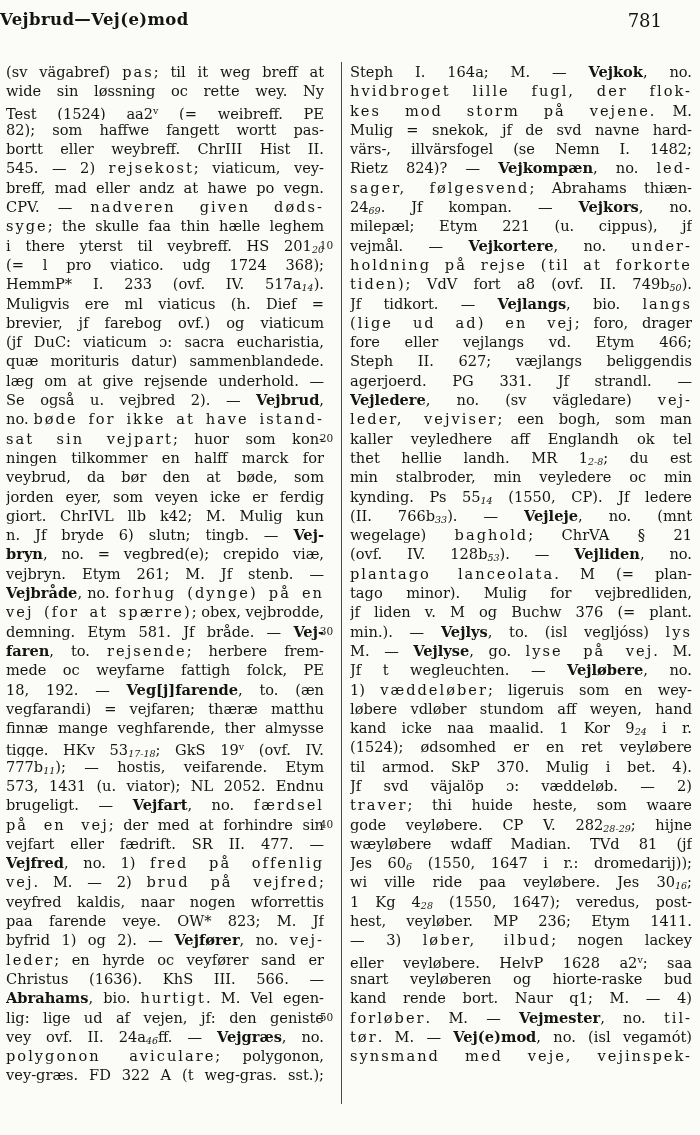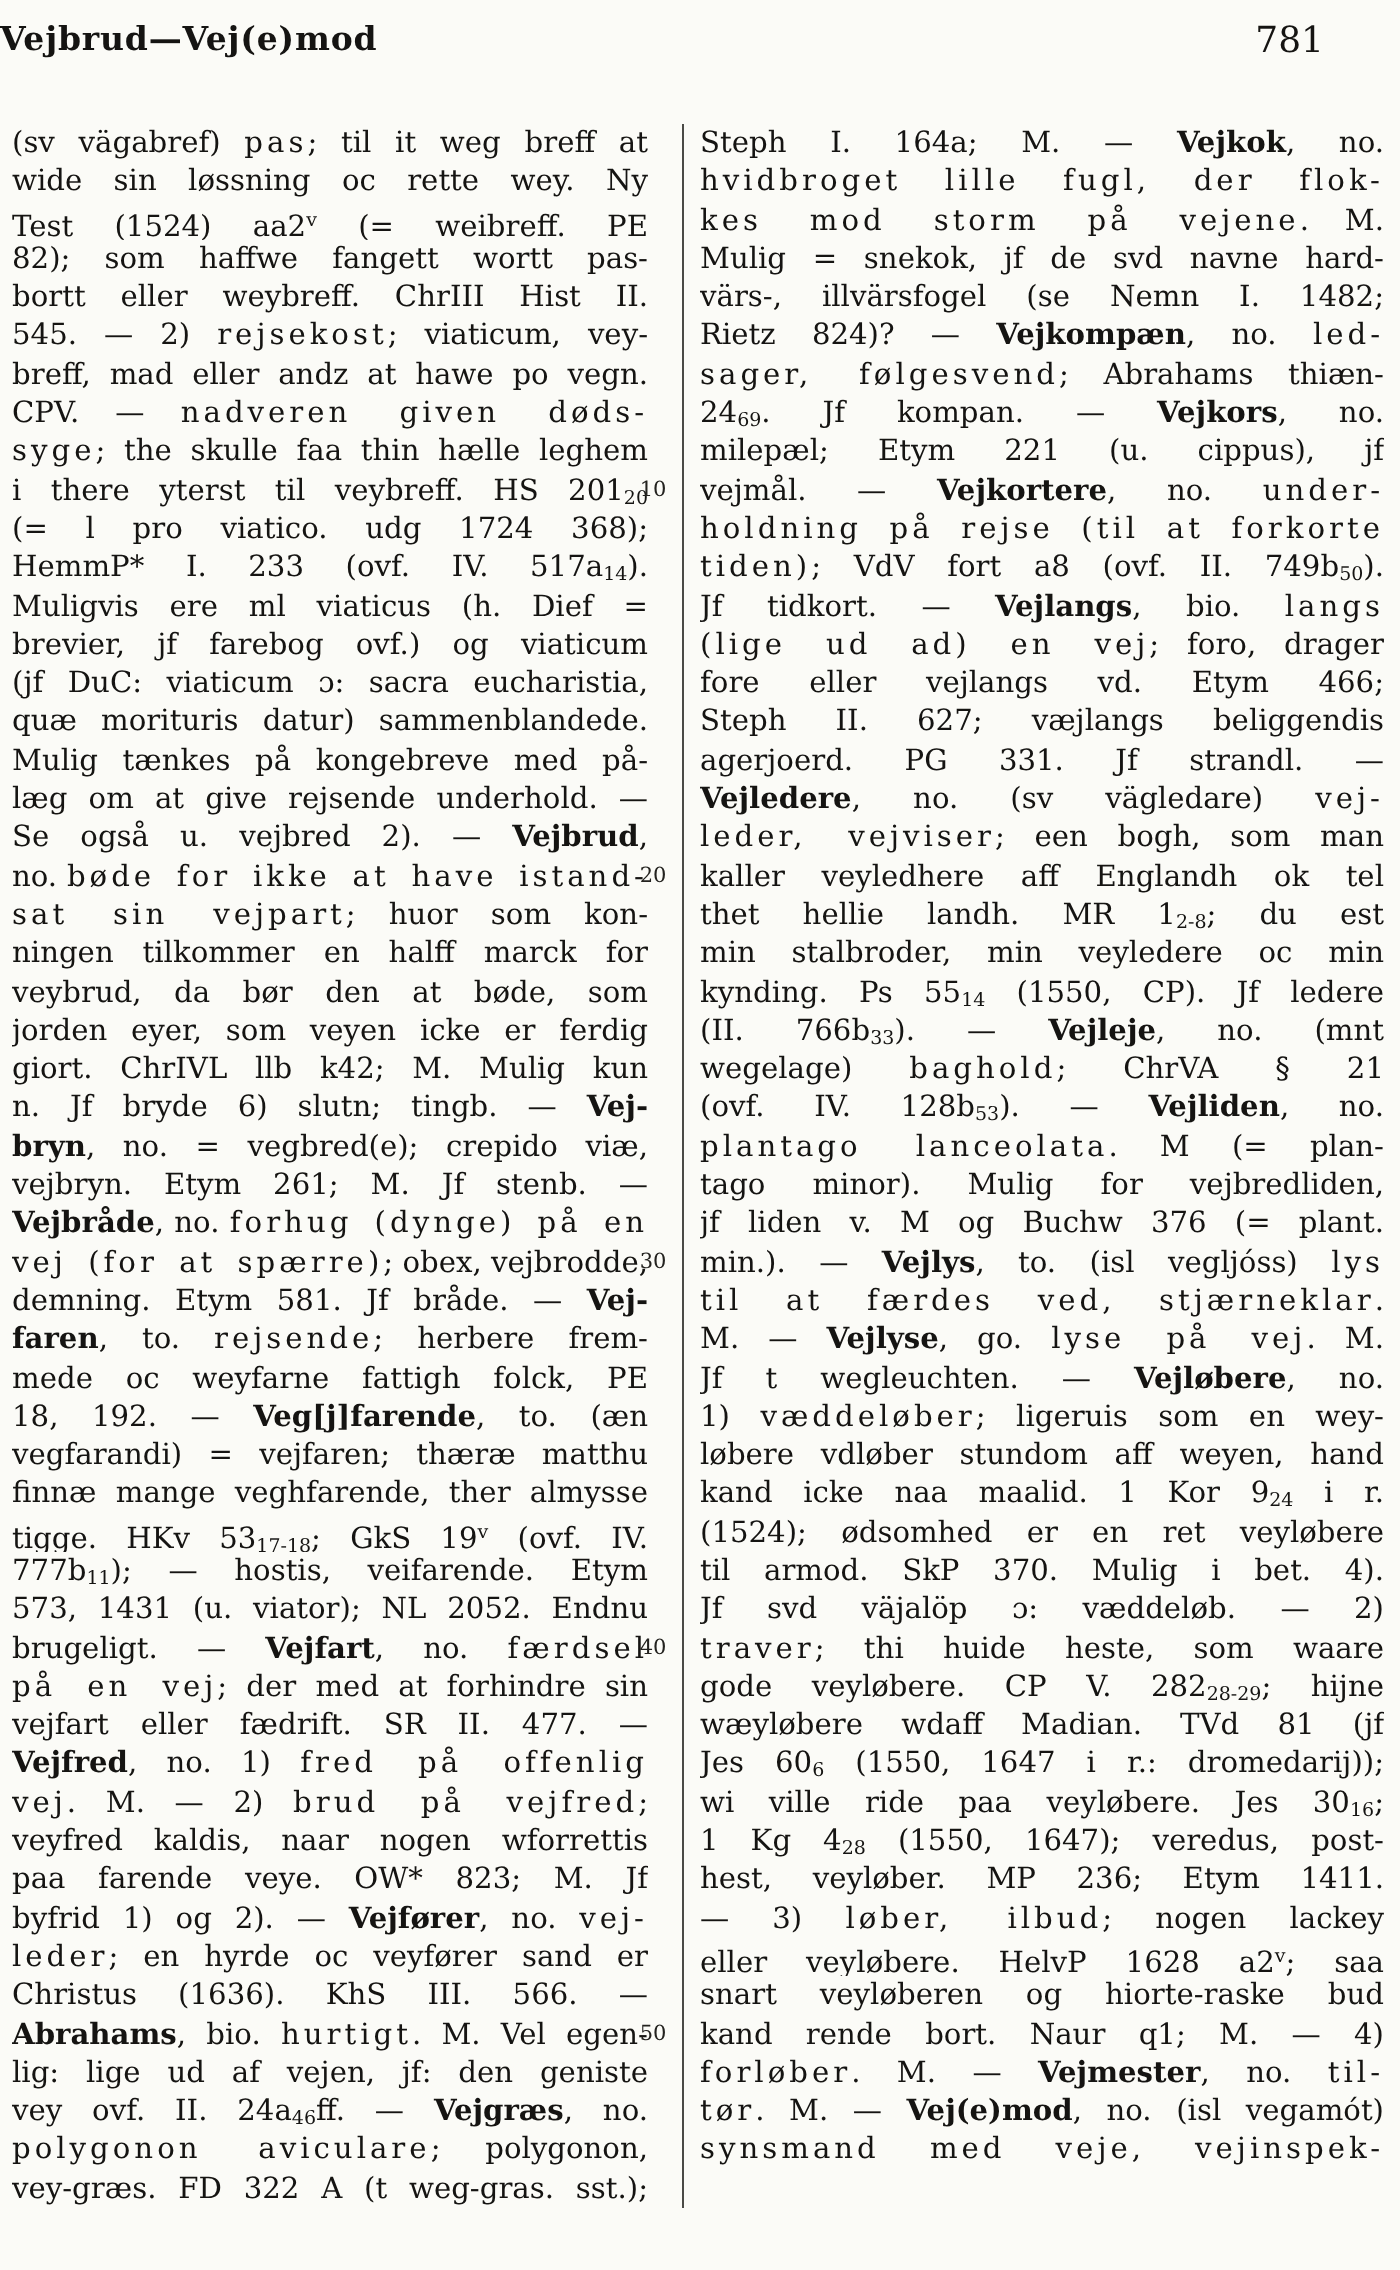--- a/index.html
+++ b/index.html
@@ -28,21 +28,21 @@
   .col-right{left:350px;width:342px;}
   .line{
     height:19.3px;line-height:19.3px;
     font-size:14.6px;
     text-align:justify;text-align-last:justify;
     overflow:hidden;
   }
   .line span{white-space:normal;}
   .b{font-weight:700;}
   .sp{letter-spacing:2px;word-spacing:4px;}
-  .sub{font-size:9.5px;vertical-align:-2px;letter-spacing:0;}
+  .sub{font-size:9.5px;vertical-align:-2px;letter-spacing:0;font-style:italic;}
   .sup{font-size:9.5px;vertical-align:5px;letter-spacing:0;}
   .divider{
     position:absolute;left:341px;top:0;width:1px;height:1042px;
     background:#4a4a46;
   }
   .gutter{position:absolute;left:322px;top:0;width:17px;}
   .gutter-num{
     position:absolute;right:4px;width:17px;
     font-size:10.5px;line-height:13px;text-align:center;
     color:#23221f;
@@ -67,21 +67,20 @@
         <div class="line"><span>breff, mad eller andz at hawe po vegn.</span></div>
         <div class="line"><span>CPV. — </span><span class="sp">nadveren given døds-</span></div>
         <div class="line"><span class="sp">syge</span><span>; the skulle faa thin hælle leghem</span></div>
         <div class="line"><span>i there yterst til veybreff. HS 201</span><span class="sub">20</span></div>
         <div class="line"><span>(= l pro viatico. udg 1724 368);</span></div>
         <div class="line"><span>HemmP* I. 233 (ovf. IV. 517a</span><span class="sub">14</span><span>).</span></div>
         <div class="line"><span>Muligvis ere ml viaticus (h. Dief =</span></div>
         <div class="line"><span>brevier, jf farebog ovf.) og viaticum</span></div>
         <div class="line"><span>(jf DuC: viaticum ɔ: sacra eucharistia,</span></div>
         <div class="line"><span>quæ morituris datur) sammenblandede.</span></div>
-        <div class="line"><span>Mulig tænkes på kongebreve med på-</span></div>
         <div class="line"><span>læg om at give rejsende underhold. —</span></div>
         <div class="line"><span>Se også u. vejbred 2). — </span><span class="b">Vejbrud</span><span>,</span></div>
         <div class="line"><span>no. </span><span class="sp">bøde for ikke at have istand-</span></div>
         <div class="line"><span class="sp">sat sin vejpart</span><span>; huor som kon-</span></div>
         <div class="line"><span>ningen tilkommer en halff marck for</span></div>
         <div class="line"><span>veybrud, da bør den at bøde, som</span></div>
         <div class="line"><span>jorden eyer, som veyen icke er ferdig</span></div>
         <div class="line"><span>giort. ChrIVL llb k42; M. Mulig kun</span></div>
         <div class="line"><span>n. Jf bryde 6) slutn; tingb. — </span><span class="b">Vej-</span></div>
         <div class="line"><span class="b">bryn</span><span>, no. = vegbred(e); crepido viæ,</span></div>
@@ -145,21 +144,20 @@
         <div class="line"><span>thet hellie landh. MR 1</span><span class="sub">2-8</span><span>; du est</span></div>
         <div class="line"><span>min stalbroder, min veyledere oc min</span></div>
         <div class="line"><span>kynding. Ps 55</span><span class="sub">14</span><span> (1550, CP). Jf ledere</span></div>
         <div class="line"><span>(II. 766b</span><span class="sub">33</span><span>). — </span><span class="b">Vejleje</span><span>, no. (mnt</span></div>
         <div class="line"><span>wegelage) </span><span class="sp">baghold</span><span>; ChrVA § 21</span></div>
         <div class="line"><span>(ovf. IV. 128b</span><span class="sub">53</span><span>). — </span><span class="b">Vejliden</span><span>, no.</span></div>
         <div class="line"><span class="sp">plantago lanceolata</span><span>. M (= plan-</span></div>
         <div class="line"><span>tago minor). Mulig for vejbredliden,</span></div>
         <div class="line"><span>jf liden v. M og Buchw 376 (= plant.</span></div>
         <div class="line"><span>min.). — </span><span class="b">Vejlys</span><span>, to. (isl vegljóss) </span><span class="sp">lys</span></div>
-        <div class="line"><span class="sp">til at færdes ved, stjærneklar</span><span>.</span></div>
         <div class="line"><span>M. — </span><span class="b">Vejlyse</span><span>, go. </span><span class="sp">lyse på vej</span><span>. M.</span></div>
         <div class="line"><span>Jf t wegleuchten. — </span><span class="b">Vejløbere</span><span>, no.</span></div>
         <div class="line"><span>1) </span><span class="sp">væddeløber</span><span>; ligeruis som en wey-</span></div>
         <div class="line"><span>løbere vdløber stundom aff weyen, hand</span></div>
         <div class="line"><span>kand icke naa maalid. 1 Kor 9</span><span class="sub">24</span><span> i r.</span></div>
         <div class="line"><span>(1524); ødsomhed er en ret veyløbere</span></div>
         <div class="line"><span>til armod. SkP 370. Mulig i bet. 4).</span></div>
         <div class="line"><span>Jf svd väjalöp ɔ: væddeløb. — 2)</span></div>
         <div class="line"><span class="sp">traver</span><span>; thi huide heste, som waare</span></div>
         <div class="line"><span>gode veyløbere. CP V. 282</span><span class="sub">28-29</span><span>; hijne</span></div>

